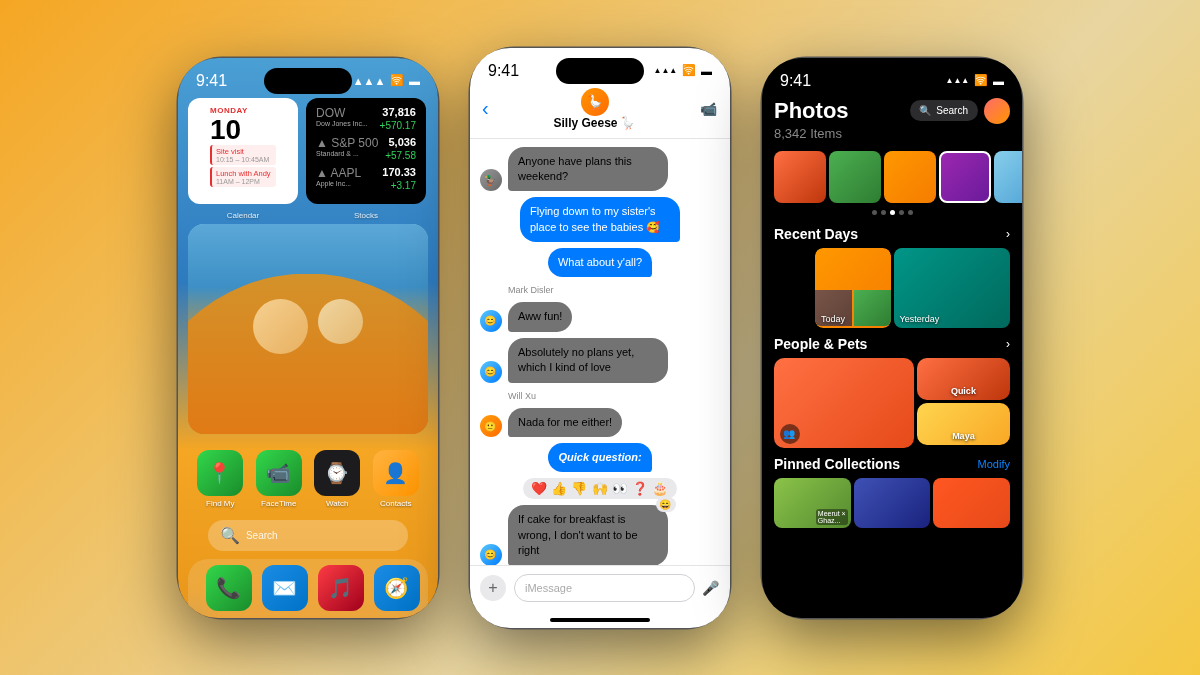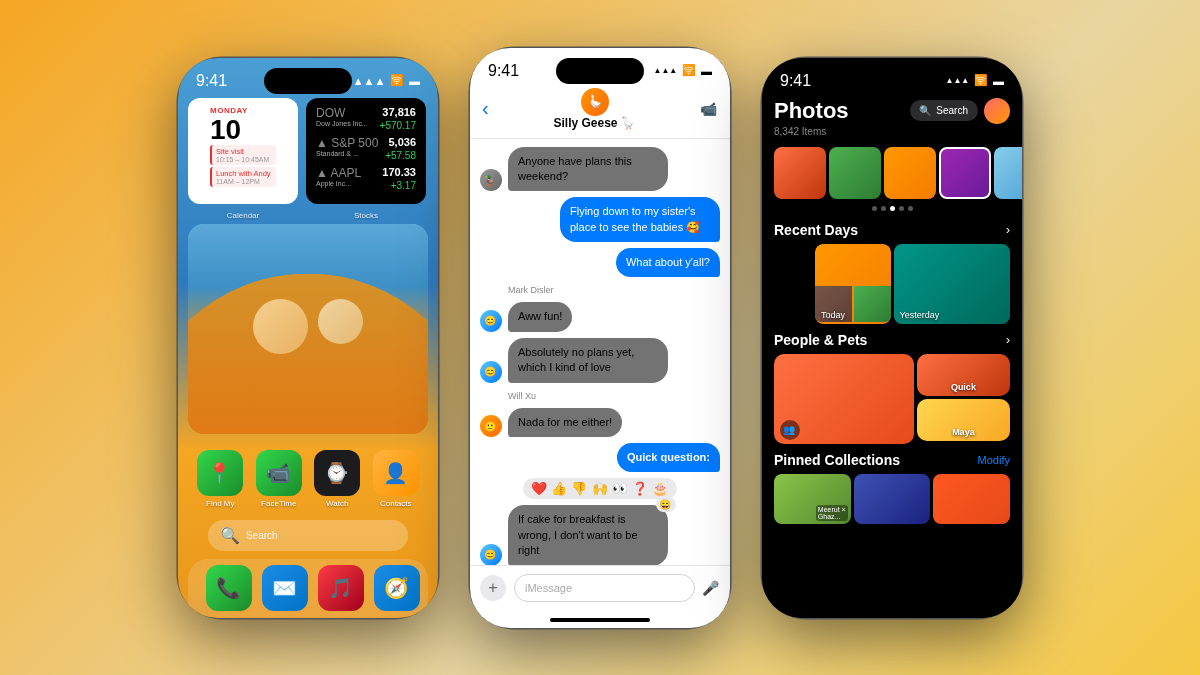--- a/index.html
+++ b/index.html
@@ -299,21 +299,21 @@
       gap: 6px;
       overflow-y: hidden;
       flex: 1;
     }
 
     .msg-row {
       display: flex;
       gap: 6px;
       align-items: flex-end;
     }
-    .msg-row.right { justify-content: flex-end; }
+    .msg-row.right { justify-content: center; }
     .msg-row.left { justify-content: flex-start; }
 
     .msg-avatar-sm {
       width: 22px;
       height: 22px;
       border-radius: 50%;
       background: linear-gradient(135deg, #999, #666);
       flex-shrink: 0;
       display: flex;
       align-items: center;
@@ -423,21 +423,21 @@
       align-items: center;
       gap: 4px;
     }
     .photos-avatar {
       width: 26px;
       height: 26px;
       border-radius: 50%;
       background: linear-gradient(135deg, #ff6b6b, #ff9500);
     }
     .photos-count {
-      font-size: 10px;
+      font-size: 13px;
       color: #888;
       margin-top: 2px;
     }
 
     .featured-strip {
       display: flex;
       gap: 3px;
       padding: 4px 12px;
       overflow: hidden;
     }
@@ -697,21 +697,21 @@
           <div class="msg-bubble incoming">Absolutely no plans yet, which I kind of love</div>
         </div>
 
         <div class="msg-sender-label">Will Xu</div>
         <div class="msg-row left">
           <div class="msg-avatar-sm" style="background:linear-gradient(135deg,#ff9f0a,#ff6b00);">🙂</div>
           <div class="msg-bubble incoming">Nada for me either!</div>
         </div>
 
         <div class="msg-row right">
-          <div class="msg-bubble outgoing" style="font-weight:600;">Quick question:</div>
+          <div class="msg-bubble outgoing" style="font-weight:600;font-style:italic;">Quick question:</div>
         </div>
 
         <div style="display:flex;gap:4px;padding:3px 8px;background:#e9e9eb;border-radius:20px;margin:0 8px;width:fit-content;align-self:center;">
           <span style="font-size:13px;cursor:pointer;">❤️</span>
           <span style="font-size:13px;cursor:pointer;">👍</span>
           <span style="font-size:13px;cursor:pointer;">👎</span>
           <span style="font-size:13px;cursor:pointer;">🙌</span>
           <span style="font-size:13px;cursor:pointer;">👀</span>
           <span style="font-size:13px;cursor:pointer;">❓</span>
           <span style="font-size:13px;cursor:pointer;">🎂</span>

